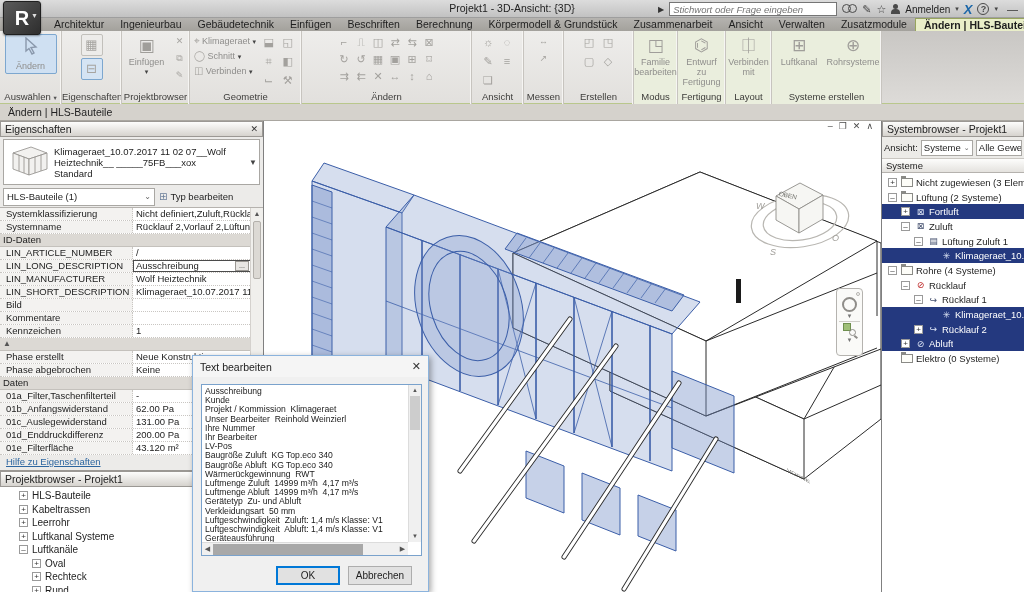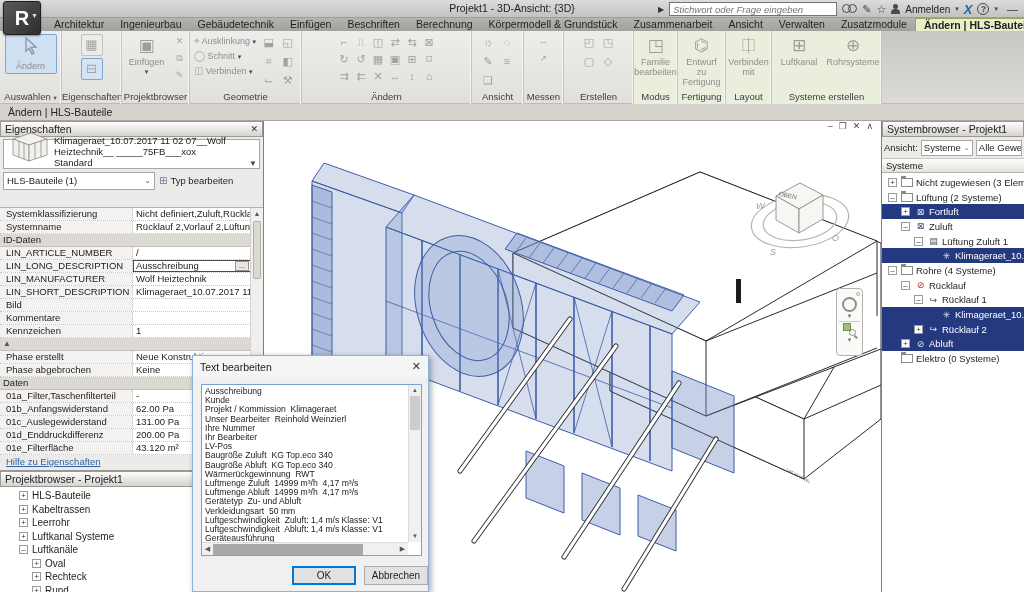--- a/index.html
+++ b/index.html
@@ -70,21 +70,21 @@
     background:#d5d2cc; border-bottom:1px solid #a9a6a0; font-size:10.5px; color:#222;
     line-height:16px; padding-left:8px; }
 
   
   .phead { height:16px; background:linear-gradient(#fdfdfc,#d6d3ce); border:1px solid #9b9894;
     font-size:10.5px; color:#222; line-height:14px; padding:0 4px; display:flex; justify-content:space-between; align-items:center; }
   .phead .x { font-size:9px; color:#333; }
 
   
   #properties { position:absolute; left:0; top:121px; width:264px; height:349px; background:#ecebe9; border-right:1px solid #808080; }
-  #typesel { margin:2px 3px 0 3px; height:30px; background:#fff; border:1px solid #a9a7a3; display:flex; align-items:flex-end; }
+  #typesel { margin:2px 3px 0 3px; height:46px; background:#fff; border:1px solid #a9a7a3; display:flex; align-items:center; }
   #type-thumb { width:50px; height:40px; flex:none; display:flex; align-items:center; justify-content:center; }
   #typesel .ttext { flex:1; font-size:9.5px; line-height:11px; color:#222; overflow:hidden; }
   #typesel .tdd { flex:none; width:12px; font-size:8px; color:#444; text-align:center; }
   #filter-row { margin:3px 3px 2px 3px; height:18px; display:flex; gap:3px; }
   #filter-combo { flex:1; background:#fff; border:1px solid #a9a7a3; font-size:9.5px; line-height:16px;
     padding:0 3px; display:flex; justify-content:space-between; }
   #filter-combo .cdd { color:#666; font-size:8px; }
   #edit-type-btn { flex:none; width:102px; border:1px solid transparent; font-size:9.5px; line-height:16px; display:flex; gap:3px; align-items:center; }
   #edit-type-btn .g { color:#6b7f9a; font-size:10px; }
   #prop-grid { position:absolute; left:0; top:86px; right:0; bottom:15px; background:#fff; border-top:1px solid #b5b2ae; overflow:hidden; }
@@ -152,21 +152,21 @@
   #dlg-text { position:absolute; left:8px; top:28px; width:221px; height:172px; background:#fff; border:1px solid #7aa2cc; }
   #dlg-lines { position:absolute; left:3px; top:2px; right:15px; bottom:13px; overflow:hidden; }
   #dlg-lines div { font-size:8.6px; line-height:9.2px; white-space:pre; color:#1a1a1a; }
   #dlg-vsb { position:absolute; right:0; top:0; bottom:13px; width:13px; background:#f0f0f0; border-left:1px solid #dcdcdc; }
   #dlg-vsb .a { height:11px; text-align:center; font-size:6px; color:#555; line-height:11px; }
   #dlg-vsb .t { margin:0 1px; height:34px; background:#cdcdcd; }
   #dlg-vsb .a.dn { position:absolute; bottom:0; left:0; right:0; }
   #dlg-hsb { position:absolute; left:0; right:13px; bottom:0; height:13px; background:#f0f0f0; border-top:1px solid #dcdcdc; display:flex; align-items:center; }
   #dlg-hsb .a { width:11px; text-align:center; font-size:7px; color:#555; }
   #dlg-hsb .t { height:11px; flex:0 0 150px; background:#a8a8a8; }
-  #dlg-buttons { position:absolute; left:0; right:0; bottom:6px; display:flex; justify-content:flex-end; gap:8px; padding-right:0; }
+  #dlg-buttons { position:absolute; left:0; right:0; bottom:6px; display:flex; justify-content:flex-end; gap:8px; padding-right:16px; }
   .dbtn { width:64px; height:19px; background:#e1e1e1; border:1px solid #adadad; font-size:10px; text-align:center; line-height:17px; }
   .dbtn.focus { border:1px solid #0078d7; outline:1px solid #0078d7; outline-offset:-2px; }
 
   svg text { font-family:"Liberation Sans",sans-serif; }
 </style>
 </head>
 <body>
 
 <div id="titlebar">
   <div id="win-title">Projekt1 - 3D-Ansicht: {3D}</div>
@@ -243,21 +243,21 @@
         <div class="sq sm">⧉</div>
         <div class="sq sm">✎</div>
       </div>
     </div>
     <div class="rlabel">Projektbrowser</div>
   </div>
 
   <div class="rpanel" style="width:112px">
     <div class="rbody">
       <div class="menu-rows">
-        <div class="mrow"><span class="g">⌖</span> <span>Ausklinkung</span> <span class="dd-sm">▾</span></div>
+        <div class="mrow"><span class="g">⌖</span> <span>Klimageraet</span> <span class="dd-sm">▾</span></div>
         <div class="mrow"><span class="g">◯</span> <span>Schnitt</span> <span class="dd-sm">▾</span></div>
         <div class="mrow"><span class="g">◫</span> <span>Verbinden</span> <span class="dd-sm">▾</span></div>
       </div>
       <div class="icongrid c2">
         <span>⬓</span>
           <span>◱</span>
         <span>⌗</span>
           <span>◧</span>
         <span>⌙</span>
           <span>⚒</span>

